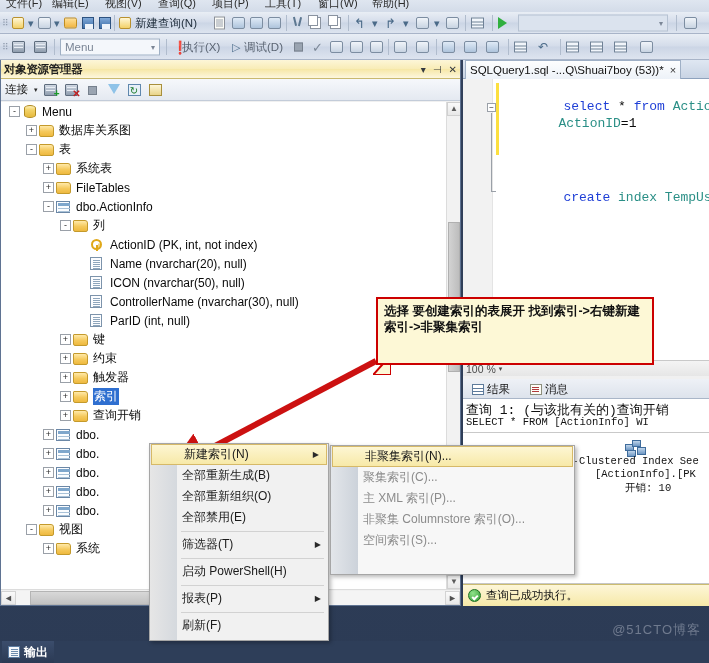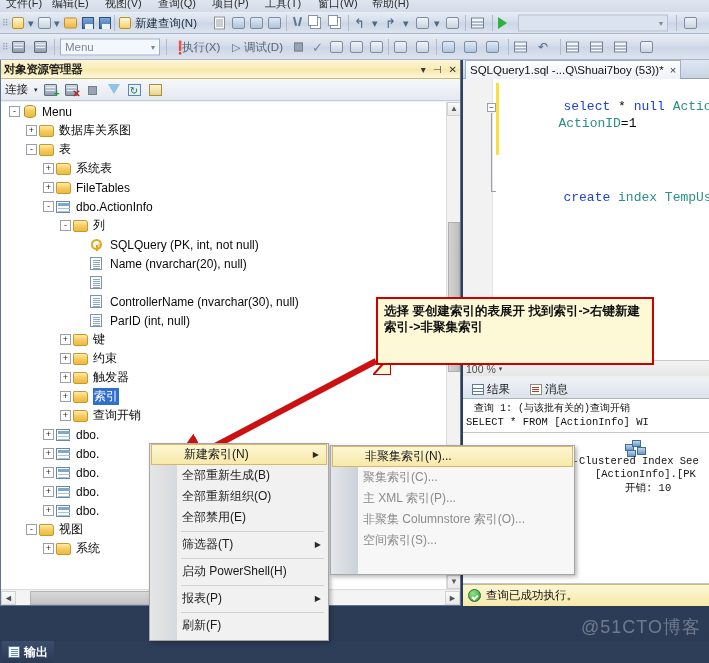--- a/index.html
+++ b/index.html
@@ -279,21 +279,21 @@
   #outbar {
     position:absolute; left:0; bottom:0; width:709px; height:22px;
     background:#2e3e59;
   }
   #outtab { position:absolute; left:2px; top:0; height:22px; display:flex; align-items:center;
     gap:4px; padding:0 6px; background:linear-gradient(180deg,#3b4d6c,#2b3a54); }
   #outtab .ol { font-size:12px; color:#fff; font-weight:bold; }
   .out-ic { width:12px; height:12px; background:#f6f8fb; border:1px solid #5b7ba0; position:relative;}
   .out-ic:after{content:"";position:absolute;left:2px;top:2px;width:7px;height:1px;background:#6d8cae;
     box-shadow:0 2px 0 #6d8cae,0 4px 0 #6d8cae,0 6px 0 #6d8cae;}
-  #wm { position:absolute; right:8px; bottom:24px; font-size:18px; color:#7b8598;
+  #wm { position:absolute; right:8px; bottom:24px; font-size:13px; color:#7b8598;
     font-family:"Liberation Sans",sans-serif; letter-spacing:1px; opacity:0.85;}
 </style>
 </head>
 <body>
 
 <div id="app">
 
   <div class="menubar">
     <div class="mi" style="left:6px">文件(F)</div>
     <div class="mi" style="left:52px">编辑(E)</div>
@@ -569,34 +569,35 @@
             <span class="ticon">
               <span class="fold" style="position: absolute; left: 0px; top: 0px;"></span>
             </span>
             <span class="nlabel">列</span>
           </div>
           <div class="node" style="padding-left: 76px;">
             <span class="exp none"></span>
             <span class="ticon">
               <span class="key" style="position: absolute; left: 0px; top: 0px;"></span>
             </span>
-            <span class="nlabel">SQLQuery (PK, int, not null)</span>
+            <span class="nlabel">ActionID (PK, int, not index)</span>
           </div>
           <div class="node" style="padding-left: 76px;">
             <span class="exp none"></span>
             <span class="ticon">
               <span class="col" style="position: absolute; left: 0px; top: 0px;"></span>
             </span>
             <span class="nlabel">Name (nvarchar(20), null)</span>
           </div>
           <div class="node" style="padding-left: 76px;">
             <span class="exp none"></span>
             <span class="ticon">
               <span class="col" style="position: absolute; left: 0px; top: 0px;"></span>
             </span>
+            <span class="nlabel">ICON (nvarchar(50), null)</span>
           </div>
           <div class="node" style="padding-left: 76px;">
             <span class="exp none"></span>
             <span class="ticon">
               <span class="col" style="position: absolute; left: 0px; top: 0px;"></span>
             </span>
             <span class="nlabel">ControllerName (nvarchar(30), null)</span>
           </div>
           <div class="node" style="padding-left: 76px;">
             <span class="exp none"></span>
@@ -715,21 +716,21 @@
     </div>
 
     <div class="editor">
       <div class="ed-gutter"></div>
       <div class="ed-yellow"></div>
       <div class="fold-box" style="top:24px">−</div>
       <div class="fold-line" style="top:34px;height:78px"></div>
       <div class="fold-end" style="left:28px;top:112px"></div>
 
       <div class="ed-line" style="top:5px">
-        <span class="kw">select</span><span class="op"> * </span><span class="kw">null</span><span class="tn"> ActionInf</span>
+        <span class="kw">select</span><span class="op"> * </span><span class="kw">from</span><span class="tn"> ActionInf</span>
       </div>
       <div class="ed-line" style="left:33px;top:22px">
         <span class="tn">ActionID</span><span class="op">=1</span>
       </div>
       <div class="ed-line" style="top:96px">
         <span class="kw">create</span><span class="tn"> index</span><span class="tn"> TempUser2</span>
       </div>
     </div>
 
     <div class="zoombar">
@@ -746,21 +747,21 @@
         <span class="rt-ic ri-msg"></span>
         <span>消息</span>
       </div>
       <div class="rtab act" style="left:120px">
         <span class="rt-ic ri-plan"></span>
         <span>执行计划</span>
       </div>
     </div>
 
     <div class="planpane">
-      <div class="plan-txt" style="left:11px;top:2px;font-size:10px">查询 1: (与该批有关的)查询开销</div>
+      <div class="plan-txt" style="left:3px;top:2px;font-size:13px">查询 1: (与该批有关的)查询开销</div>
       <div class="plan-txt" style="left:3px;top:17px">SELECT * FROM [ActionInfo] WI</div>
       <div class="plan-hr" style="top:33px"></div>
 
       <div class="plan-icon" style="left:162px;top:41px">
         <span class="pi-b" style="left:0;top:4px;width:9px;height:7px"></span>
         <span class="pi-b" style="left:7px;top:0;width:9px;height:7px"></span>
         <span class="pi-b" style="left:12px;top:7px;width:9px;height:8px"></span>
         <span class="pi-b" style="left:2px;top:10px;width:9px;height:7px"></span>
       </div>
       <div class="plan-conn" style="left:96px;top:62px;width:18px;"></div>

